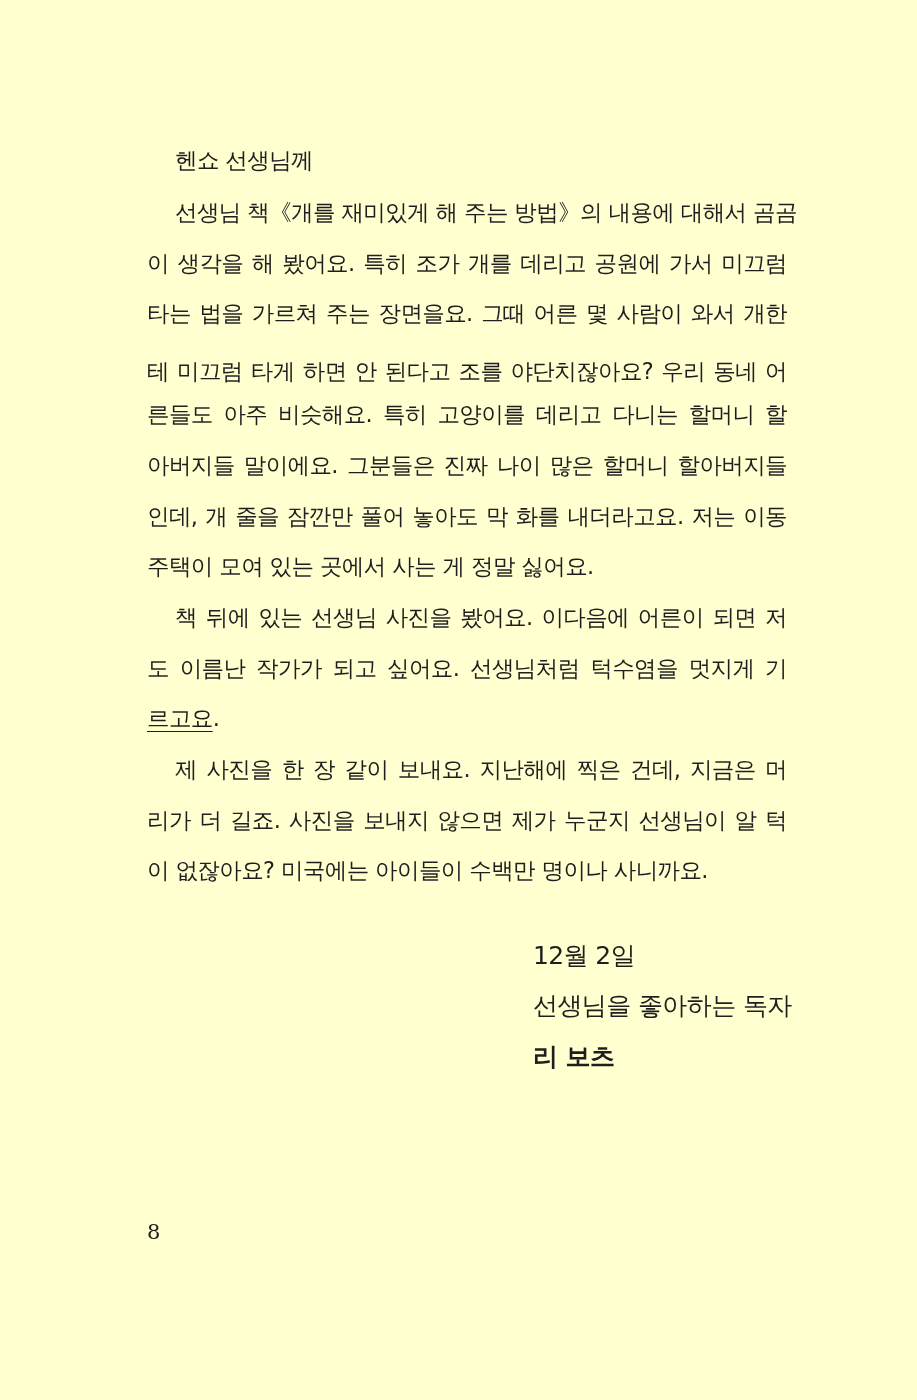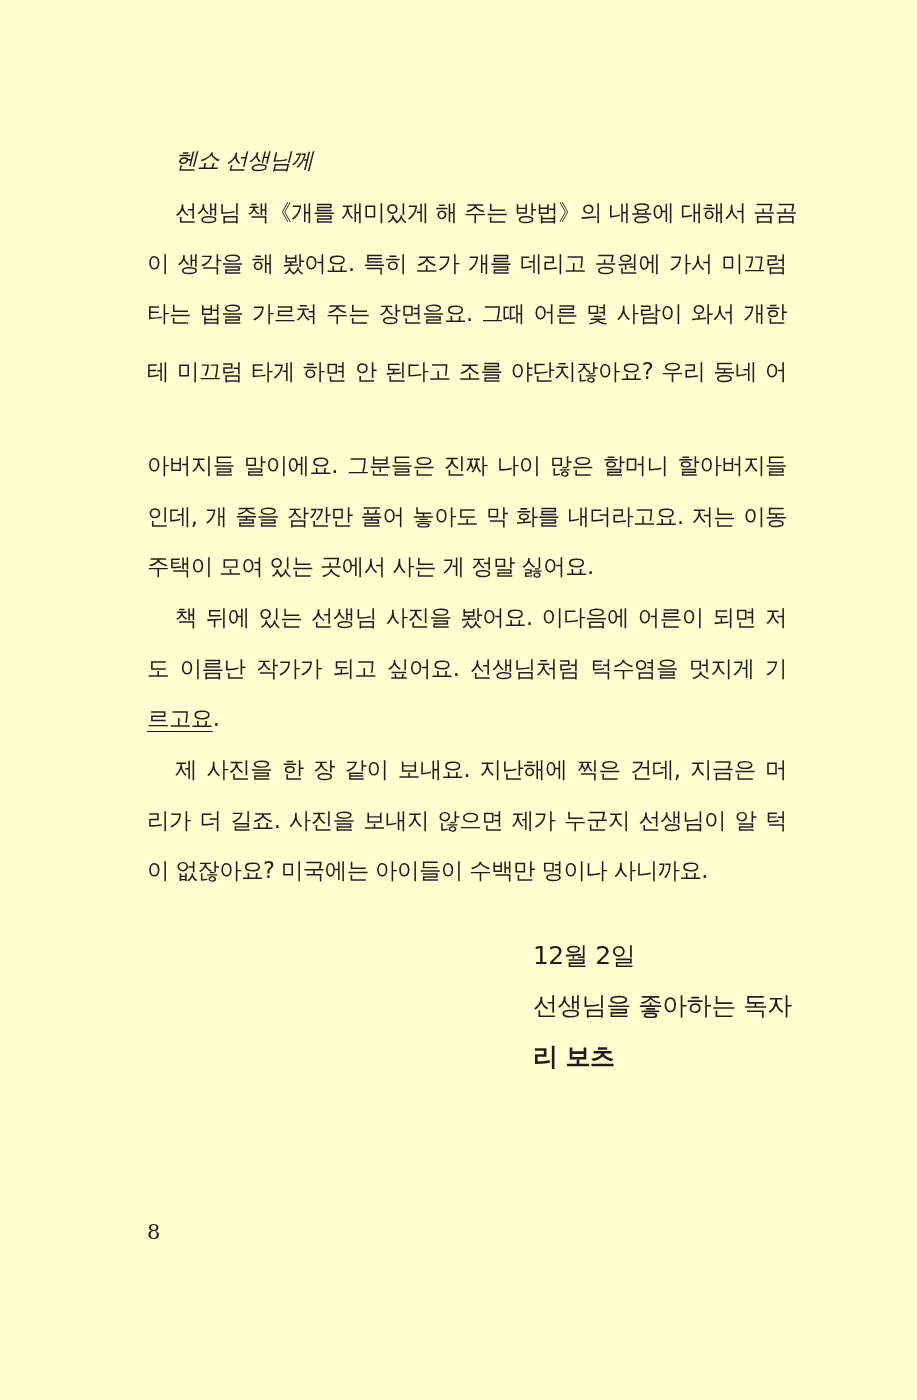--- a/index.html
+++ b/index.html
@@ -65,26 +65,27 @@
       font-family: "DejaVu Serif", "Liberation Serif", serif;
       font-size: 21px;
       line-height: 30px;
     }
   </style>
 </head>
 <body>
 
 <div class="page">
 
-  <div class="line greeting" style="top:145px;font-style:italic;">헨쇼 선생님께</div>
+  <div class="line greeting" style="top:145px;">헨쇼 선생님께</div>
 
   <div class="line indent" style="top:197px;">선생님 책《개를 재미있게 해 주는 방법》의 내용에 대해서 곰곰</div>
   <div class="line" style="top:248px;">이 생각을 해 봤어요. 특히 조가 개를 데리고 공원에 가서 미끄럼</div>
   <div class="line" style="top:298px;">타는 법을 가르쳐 주는 장면을요. 그때 어른 몇 사람이 와서 개한</div>
   <div class="line" style="top:356px;">테 미끄럼 타게 하면 안 된다고 조를 야단치잖아요? 우리 동네 어</div>
+  <div class="line" style="top:399px;">른들도 아주 비슷해요. 특히 고양이를 데리고 다니는 할머니 할</div>
   <div class="line" style="top:450px;">아버지들 말이에요. 그분들은 진짜 나이 많은 할머니 할아버지들</div>
   <div class="line" style="top:501px;">인데, 개 줄을 잠깐만 풀어 놓아도 막 화를 내더라고요. 저는 이동</div>
   <div class="line last" style="top:551px;">주택이 모여 있는 곳에서 사는 게 정말 싫어요.</div>
 
   <div class="line indent" style="top:602px;">책 뒤에 있는 선생님 사진을 봤어요. 이다음에 어른이 되면 저</div>
   <div class="line" style="top:653px;">도 이름난 작가가 되고 싶어요. 선생님처럼 턱수염을 멋지게 기</div>
   <div class="line last" style="top:703px;"><span class="underlined">르고요</span><span>.</span></div>
 
   <div class="line indent" style="top:754px;">제 사진을 한 장 같이 보내요. 지난해에 찍은 건데, 지금은 머</div>
   <div class="line" style="top:805px;">리가 더 길죠. 사진을 보내지 않으면 제가 누군지 선생님이 알 턱</div>

